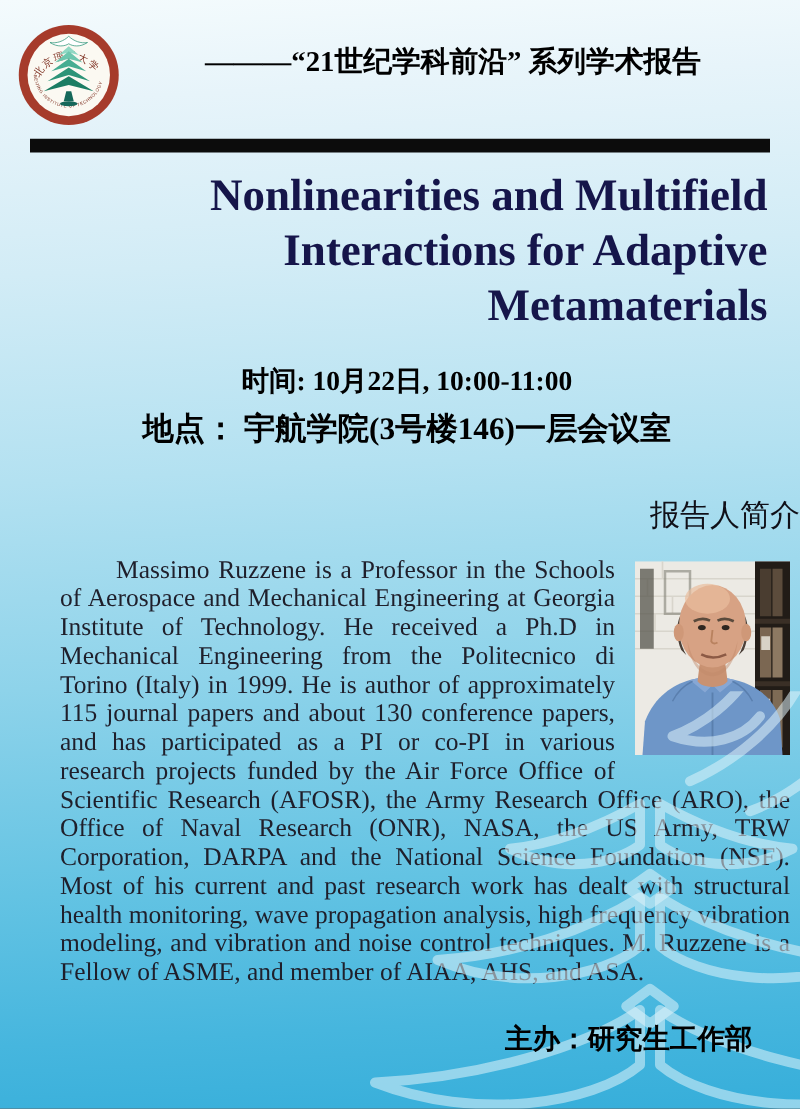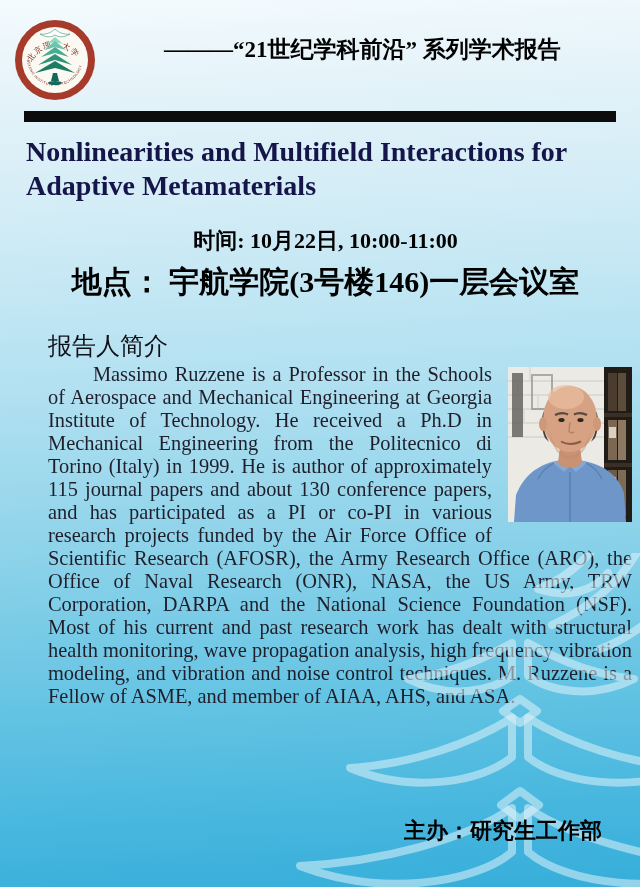--- a/index.html
+++ b/index.html
@@ -16,30 +16,30 @@
   
   .header{position:relative;height:122px;}
   .logo{position:absolute;left:13px;top:16px;width:84px;height:88px;}
   .header-titles{position:absolute;left:108px;top:28px;width:524px;color:#000;}
   .header-title{font-size:26px;letter-spacing:.5px;white-space:nowrap;}
   .header-subtitle{margin-top:6px;padding-left:56px;font-size:23px;font-weight:700;white-space:nowrap;}
   .divider{position:absolute;left:24px;bottom:0;width:592px;height:11px;background:#0c0c0c;}
   
   .main-title{
     margin:13px 26px 0;
-    text-align:left;
-    font-size:28px;font-weight:700;line-height:1.22;
+    text-align:right;
+    font-size:36px;font-weight:700;line-height:1.22;
     color:#15154a;
   }
   .event-info{margin-top:23px;text-align:center;font-weight:700;color:#000;padding-left:11px;}
   .event-time{font-size:22px;}
-  .event-location{font-size:30px;margin-top:6px;}
+  .event-location{font-size:25px;margin-top:6px;}
   
-  .section-heading{margin:27px 0 0 48px;font-size:24px;color:#101018;}
-  .bio{margin:1px 8px 0 48px;}
+  .section-heading{margin:37px 0 0 48px;font-size:24px;color:#101018;text-align:right;}
+  .bio{margin:17px 8px 0 48px;}
   .photo{float:right;width:124px;height:155px;margin:4px 0 12px 16px;display:block;}
   .bio-text{
     margin:0;font-size:20.4px;line-height:23px;
     text-align:justify;text-indent:2.2em;color:#1f1f2b;
   }
   
   .footer{position:absolute;left:404px;top:812px;font-size:22px;font-weight:700;color:#000;line-height:37px;}
   .footer div{white-space:nowrap;}
   
   .watermark{position:absolute;left:240px;top:553px;width:430px;height:334px;pointer-events:none;}

